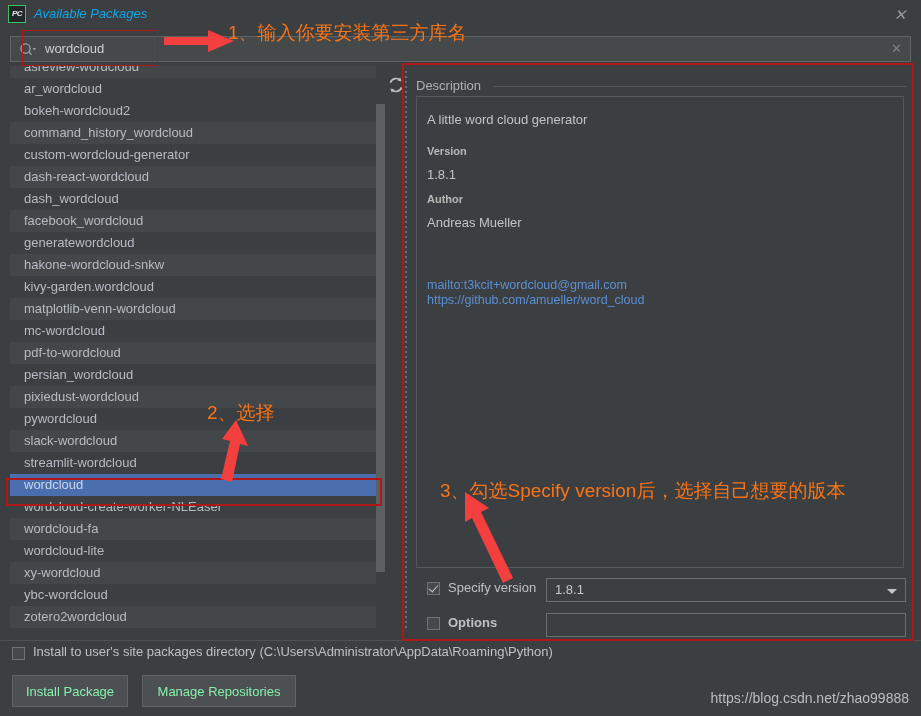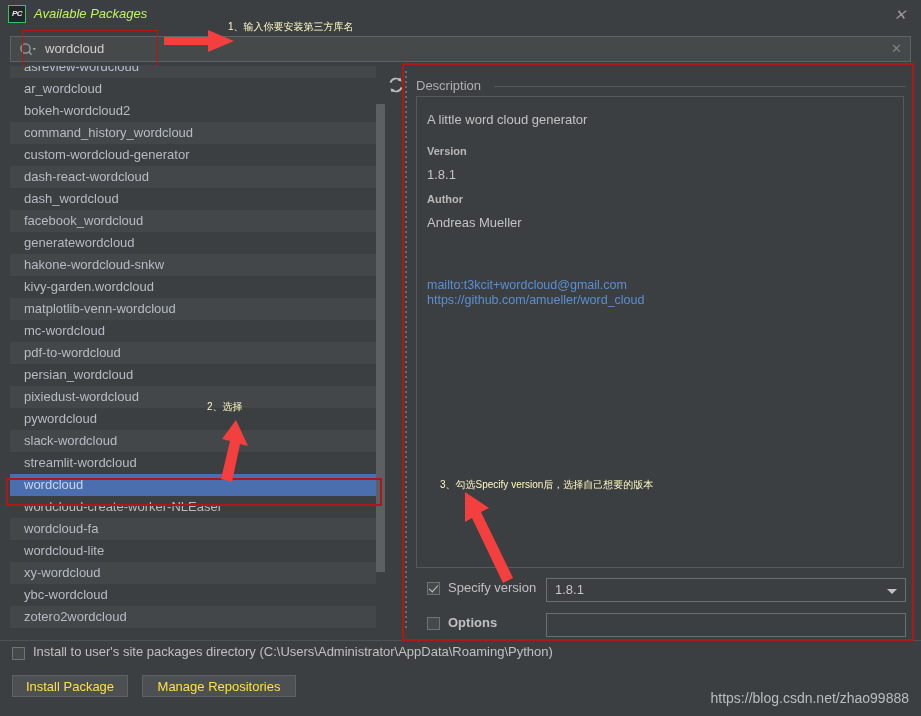--- a/index.html
+++ b/index.html
@@ -42,21 +42,21 @@
     font-weight: bold;
     color: #e6e6e6;
     letter-spacing: -0.5px;
     line-height: 1;
     font-family: "Liberation Sans", sans-serif;
   }
   .win-title {
     position: absolute;
     left: 34px; top: 6px;
     font-size: 13px;
-    color: #bef264;
+    color: #0ea5e9;
   }
   .close-btn {
     position: absolute;
     right: 10px; top: 5px;
     width: 22px; height: 20px;
     color: #9a9a9a;
     font-size: 15px;
     text-align: center;
     line-height: 20px;
     cursor: pointer;
@@ -266,25 +266,25 @@
 
   
   .footer-sep {
     position: absolute;
     left: 0; top: 640px;
     width: 921px; height: 1px;
     background: #4e5254;
   }
   .btn {
     position: absolute;
-    height: 22px;
+    height: 32px;
     background: #4c5052;
     border: 1px solid #5e6264;
     box-sizing: border-box;
-    color: #fde047;
+    color: #86efac;
     font-size: 13px;
     font-family: "Liberation Sans", sans-serif;
     display: flex;
     align-items: center;
     justify-content: center;
     cursor: pointer;
   }
   .watermark {
     position: absolute;
     right: 12px; bottom: 10px;
@@ -295,22 +295,22 @@
   
   .ann-box {
     position: absolute;
     border: 2px solid #b01818;
     box-sizing: border-box;
     pointer-events: none;
   }
   .ann-box.thin { border-width: 1.5px; }
   .ann-text {
     position: absolute;
-    color: #fef9c3;
-    font-size: 10px;
+    color: #f97316;
+    font-size: 19px;
     white-space: nowrap;
     pointer-events: none;
   }
   .ann-svg {
     position: absolute;
     pointer-events: none;
     overflow: visible;
   }
 </style>
 </head>

